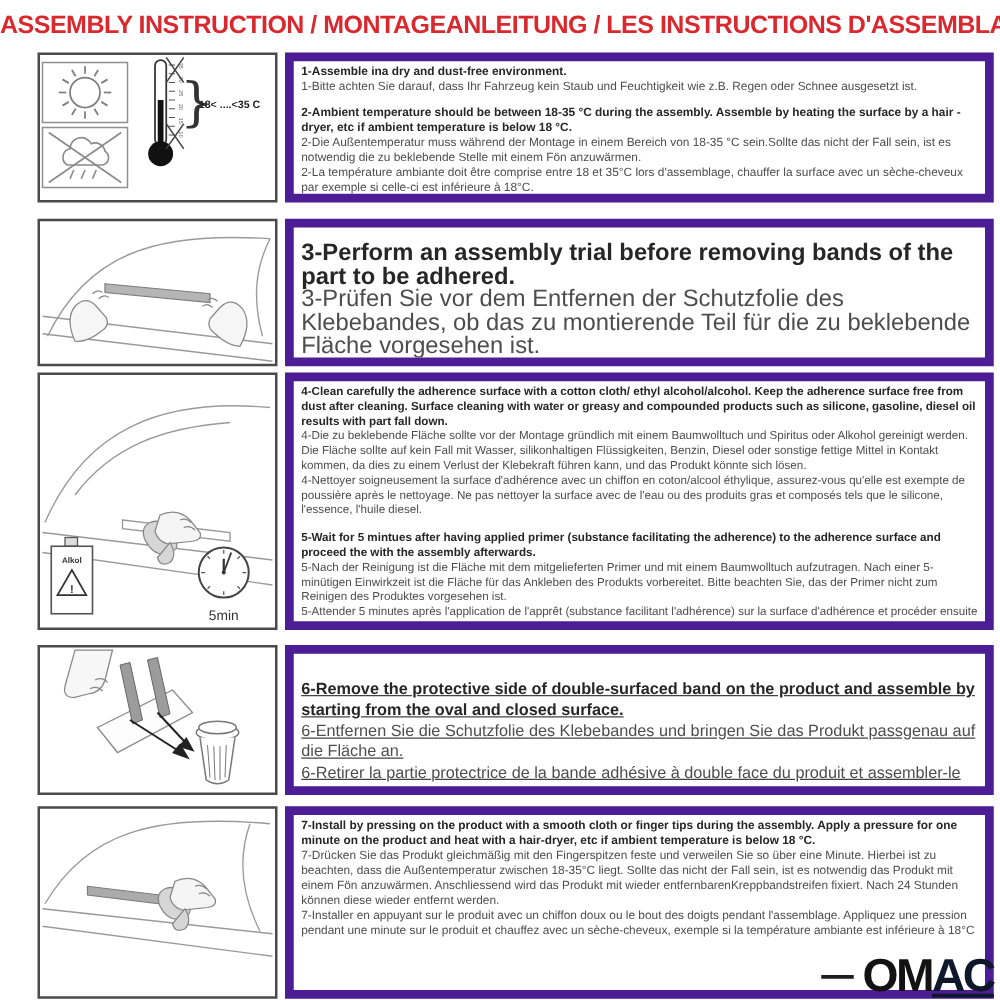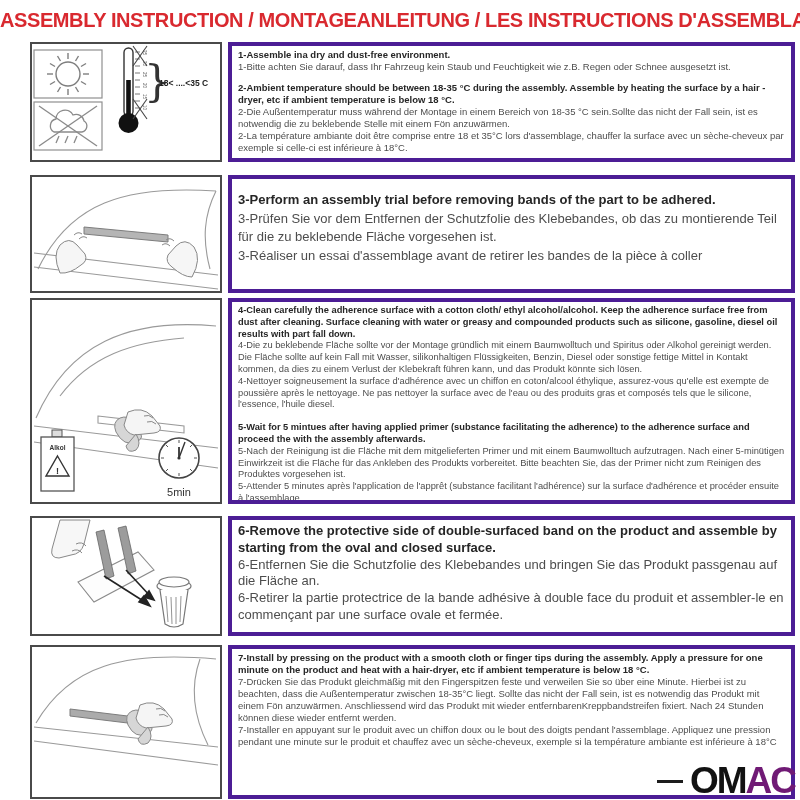--- a/index.html
+++ b/index.html
@@ -13,37 +13,37 @@
     font-size:20px;font-weight:800;letter-spacing:-0.4px;color:#d9292f;
   }
   .rows{position:absolute;top:42px;left:30px;right:5px;}
   .row{display:flex;gap:6px;}
   .row-1{height:120px;margin-top:0;}
   .row-2{height:118px;margin-top:13px;}
   .row-3{height:206px;margin-top:5px;}
   .row-4{height:120px;margin-top:12px;}
   .row-5{height:154px;margin-top:9px;}
   .fig-cell{flex:0 0 192px;border:2px solid #4a4a4a;background:#fff;overflow:hidden;box-sizing:border-box;}
-  .text-cell{flex:1;border:4px solid #4c1d95;background:#fff;box-sizing:border-box;padding:3px 6px 2px 6px;overflow:hidden;}
+  .text-cell{flex:1;border:7px solid #4c1d95;background:#fff;box-sizing:border-box;padding:3px 6px 2px 6px;overflow:hidden;}
   .step{margin:0;}
   .step p{margin:0;}
   .en{font-weight:700;color:#262626;}
   .de,.fr{font-weight:400;color:#4d4d4d;}
   .txt-s{font-size:9.5px;line-height:12px;}
   .txt-s3{font-size:9.3px;line-height:11.8px;}
-  .txt-l{font-size:13px;line-height:18.5px;padding-top:12px;}
-  .txt-m{font-size:13px;line-height:16.8px;padding-top:3px;}
+  .txt-l{font-size:19px;line-height:18.5px;padding-top:12px;}
+  .txt-m{font-size:13px;line-height:16.8px;padding-top:20px;text-decoration:underline;}
   .gap{height:11px;}
   .gap-sm{height:9px;}
   svg{display:block;}
   .footer{position:absolute;top:762px;right:5px;display:flex;align-items:center;}
   .logo-dash{width:26px;height:3px;background:#1d1d1d;margin-right:7px;}
   .logo-text{font-size:37px;font-weight:800;letter-spacing:-2px;line-height:38px;}
   .logo-om{color:#121212;}
-  .logo-ac{color:#701a75;}
+  .logo-ac{color:#0f172a;text-decoration:underline;}
 </style>
 </head>
 <body>
 
 <h1 class="page-title">ASSEMBLY INSTRUCTION / MONTAGEANLEITUNG / LES INSTRUCTIONS D'ASSEMBLAGE</h1>
 
 <div class="rows">
 
   <div class="row row-1">
     <div class="fig-cell">

